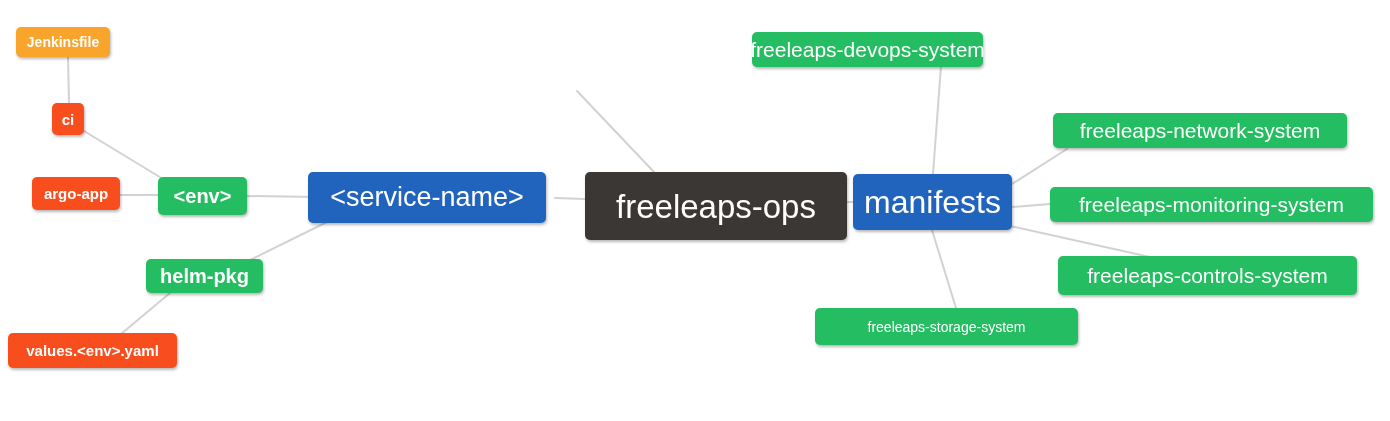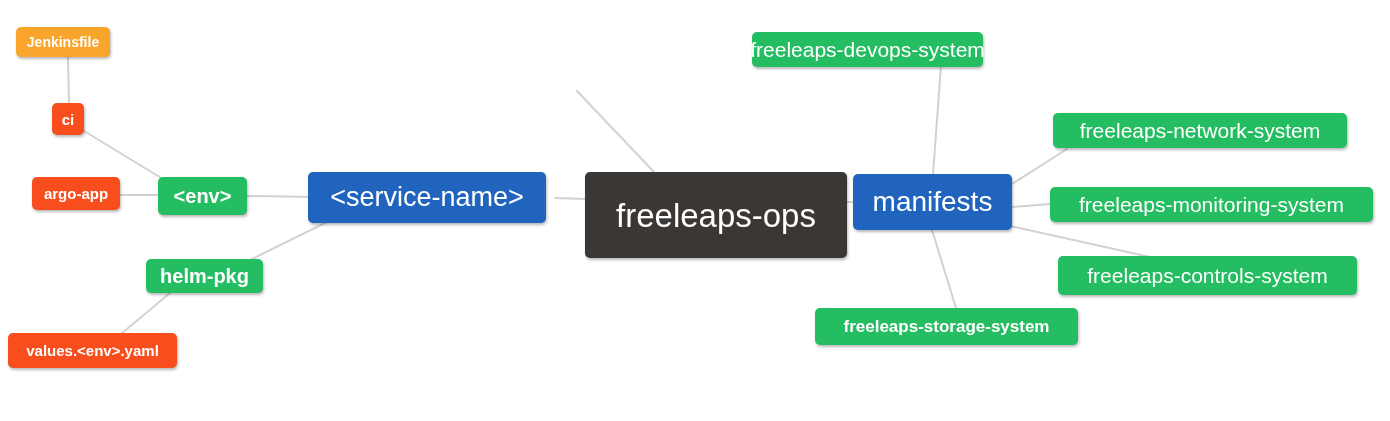--- a/index.html
+++ b/index.html
@@ -31,27 +31,27 @@
 
   
   .n-jenkinsfile { left:16px;  top:27px;  width:94px;  height:30px; font-size:14px; font-weight:700; }
   .n-ci          { left:52px;  top:103px; width:32px;  height:32px; font-size:15px; font-weight:700; }
   .n-argo-app    { left:32px;  top:177px; width:88px;  height:33px; font-size:15px; font-weight:700; }
   .n-env         { left:158px; top:177px; width:89px;  height:38px; font-size:20px; font-weight:700; }
   .n-helm-pkg    { left:146px; top:259px; width:117px; height:34px; font-size:20px; font-weight:700; }
   .n-values-yaml { left:8px;   top:333px; width:169px; height:35px; font-size:15px; font-weight:700; }
   .n-fcp         { left:315px; top:40px;  width:275px; height:52px; font-size:28px; font-weight:400; }
   .n-service     { left:308px; top:172px; width:238px; height:51px; font-size:27px; font-weight:400; }
-  .n-ops         { left:585px; top:172px; width:262px; height:86px; font-size:33px; font-weight:400; }
-  .n-manifests   { left:853px; top:174px; width:159px; height:56px; font-size:28px; font-weight:400; }
+  .n-ops         { left:585px; top:172px; width:262px; height:68px; font-size:33px; font-weight:400; }
+  .n-manifests   { left:853px; top:174px; width:159px; height:56px; font-size:32px; font-weight:400; }
   .n-devops      { left:752px; top:32px;  width:231px; height:35px; font-size:21px; font-weight:400; }
   .n-network     { left:1053px;top:113px; width:294px; height:35px; font-size:21px; font-weight:400; }
   .n-monitoring  { left:1050px;top:187px; width:323px; height:35px; font-size:21px; font-weight:400; }
   .n-controls    { left:1058px;top:256px; width:299px; height:39px; font-size:21px; font-weight:400; }
-  .n-storage     { left:815px; top:308px; width:263px; height:37px; font-size:17px; font-weight:700;text-align:right; }
+  .n-storage     { left:815px; top:308px; width:263px; height:37px; font-size:14px; font-weight:400;text-align:right; }
 </style>
 </head>
 <body>
 
 <div class="canvas">
 
   <svg class="edges" viewBox="0 0 1390 421" xmlns="http://www.w3.org/2000/svg">
     <line x1="68" y1="57" x2="69" y2="103"></line>
     <line x1="84" y1="131" x2="163" y2="179"></line>
     <line x1="120" y1="195" x2="158" y2="195"></line>

